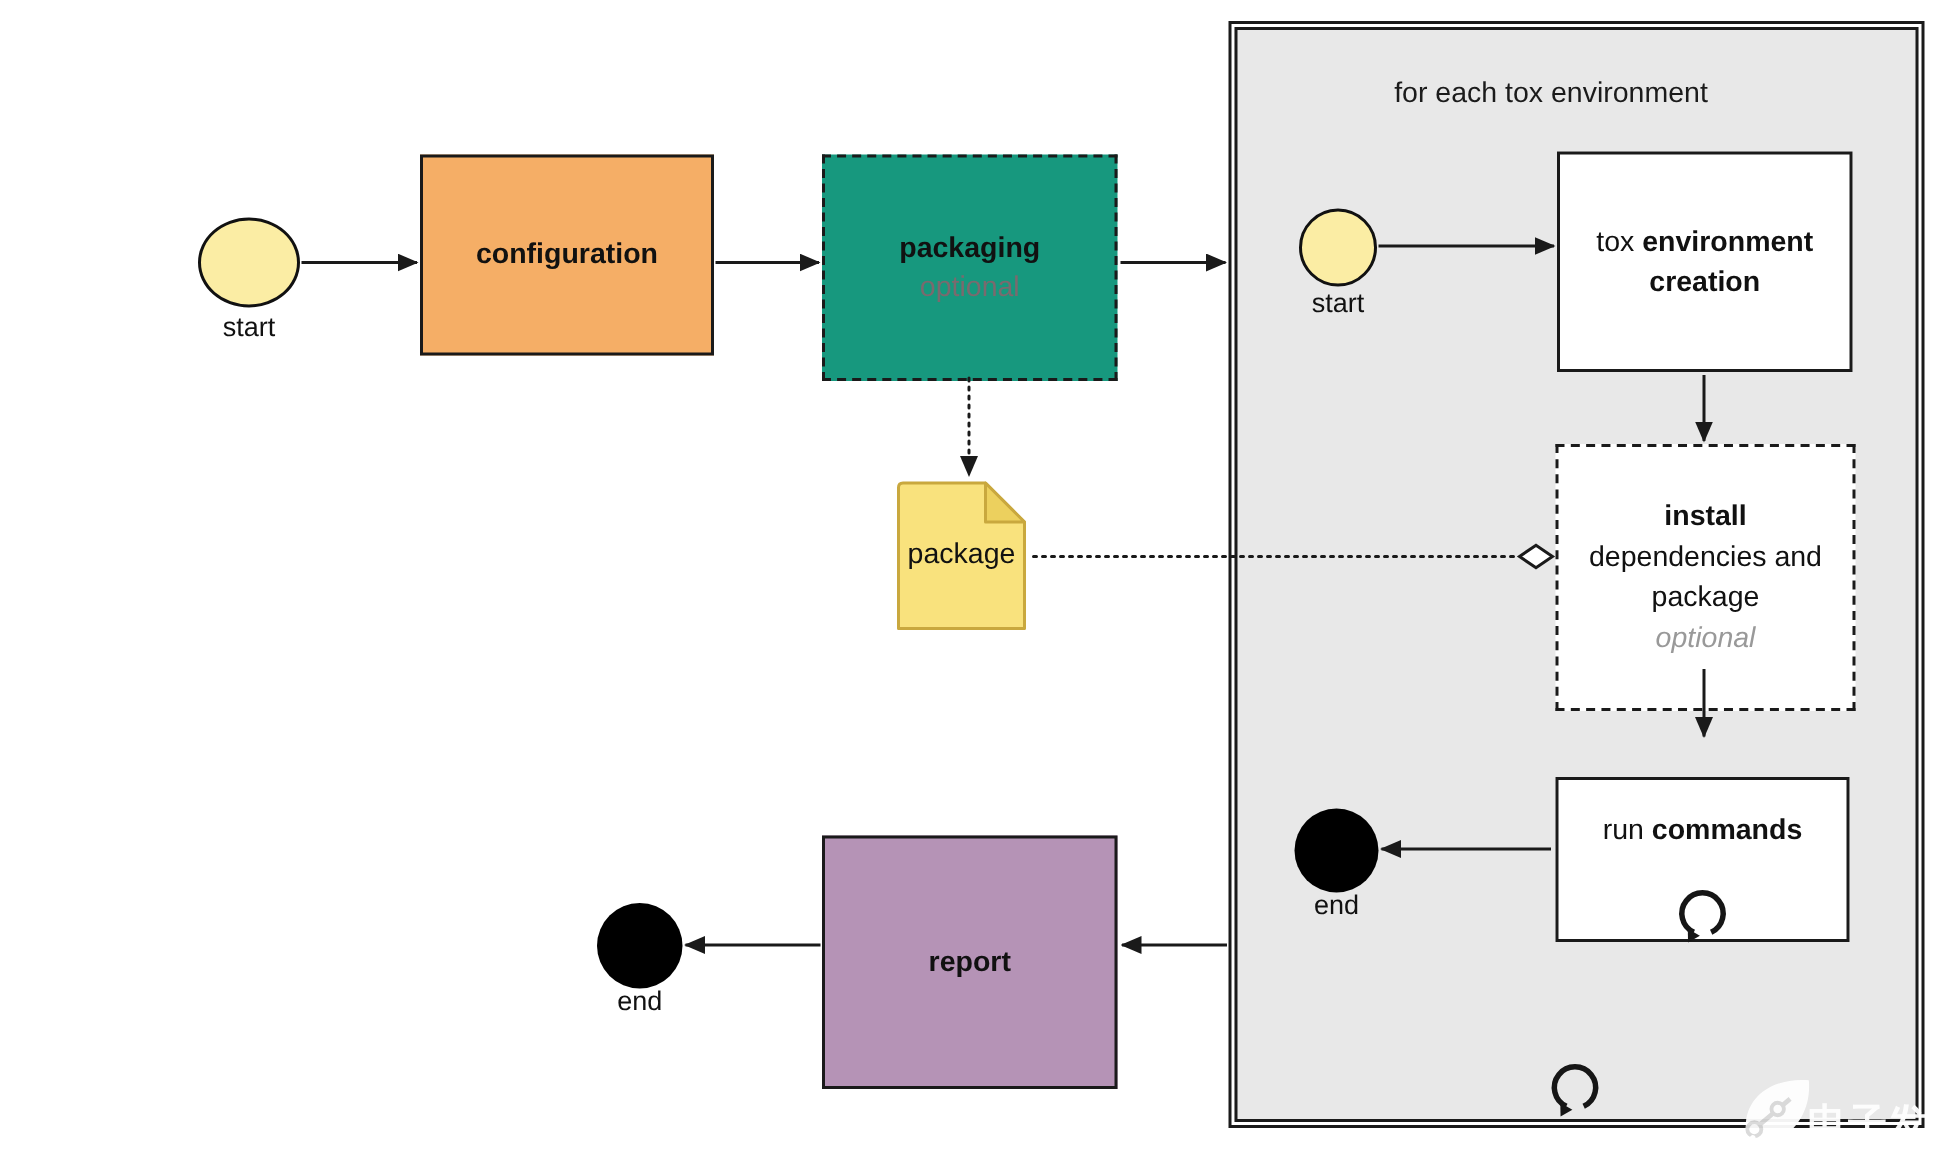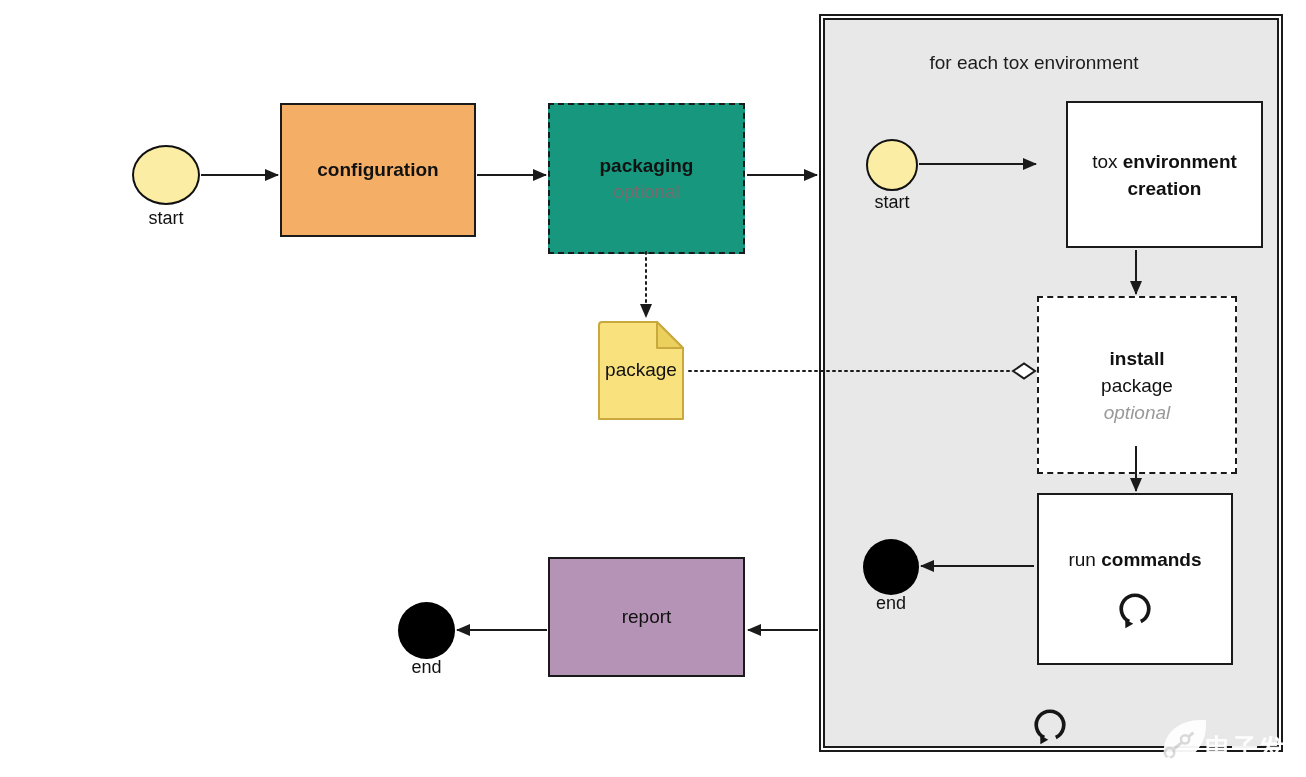--- a/index.html
+++ b/index.html
@@ -26,25 +26,25 @@
     position:absolute;box-sizing:border-box;border:2px solid var(--line,#1a1a1a);
     display:flex;flex-direction:column;align-items:center;justify-content:center;
     text-align:center;font-size:19px;line-height:26px;color:#111;background:#fff;
   }
   .node .line{display:block;}
   .bold{font-weight:bold;}
   .dashed{border-style:dashed;}
   .node-config{left:280px;top:103px;width:196px;height:134px;background:var(--configuration-fill,#f5ae66);font-weight:bold;}
   .node-packaging{left:548px;top:103px;width:197px;height:151px;background:var(--packaging-fill,#17987e);}
   .node-packaging .optional{color:var(--packaging-optional-text,#7a6a6e);font-weight:normal;}
-  .node-toxenv{left:1038px;top:101px;width:197px;height:147px;line-height:27px;margin-left:28px;}
+  .node-toxenv{left:1038px;top:101px;width:197px;height:147px;line-height:27px;}
   .node-install{left:1037px;top:296px;width:200px;height:178px;line-height:27px;}
   .node-install .optional{color:var(--install-optional-text,#999999);font-style:italic;}
-  .node-run{left:1037px;top:493px;width:196px;height:172px;}
-  .node-report{left:548px;top:557px;width:197px;height:120px;background:var(--report-fill,#b593b6);font-weight:normal;}
+  .node-run{left:1037px;top:518px;width:196px;height:110px;}
+  .node-report{left:548px;top:557px;width:197px;height:169px;background:var(--report-fill,#b593b6);font-weight:bold;}
   
   .circle{position:absolute;box-sizing:border-box;border-radius:50%;}
   .start-outer{left:132px;top:145px;width:68px;height:60px;background:var(--start-fill,#fbeda4);border:2.5px solid #111;}
   .start-inner{left:866px;top:139px;width:52px;height:52px;background:var(--start-fill,#fbeda4);border:2.5px solid #111;}
   .end-inner{left:863px;top:539px;width:56px;height:56px;background:var(--end-fill,#000);}
   .end-outer{left:398px;top:602px;width:57px;height:57px;background:var(--end-fill,#000);}
   .shape-label{position:absolute;font-size:18px;line-height:22px;text-align:center;color:#111;}
   .lbl-start-outer{left:132px;top:207px;width:68px;}
   .lbl-start-inner{left:860px;top:191px;width:64px;}
   .lbl-end-inner{left:863px;top:592px;width:56px;}
@@ -96,20 +96,21 @@
   <div class="circle start-inner"></div>
   <div class="shape-label lbl-start-inner">start</div>
 
   <div class="node node-toxenv">
     <span class="line"><span>tox </span><b>environment</b></span>
     <span class="line bold">creation</span>
   </div>
 
   <div class="node node-install dashed">
     <span class="line bold">install</span>
+    <span class="line">dependencies and</span>
     <span class="line">package</span>
     <span class="line optional">optional</span>
   </div>
 
   <div class="node node-run">
     <span class="line" style="margin-top:-38px"><span>run </span><b>commands</b></span>
   </div>
   <svg class="loop-run" width="44" height="44" viewBox="0 0 48 48">
     <path class="loop-arc" d="M30.3 37.6 A15 15 0 1 0 17.7 37.6"></path>
     <path class="loop-head" d="M13.5 45 L22.1 40.1 L13.3 35.1 Z"></path>

